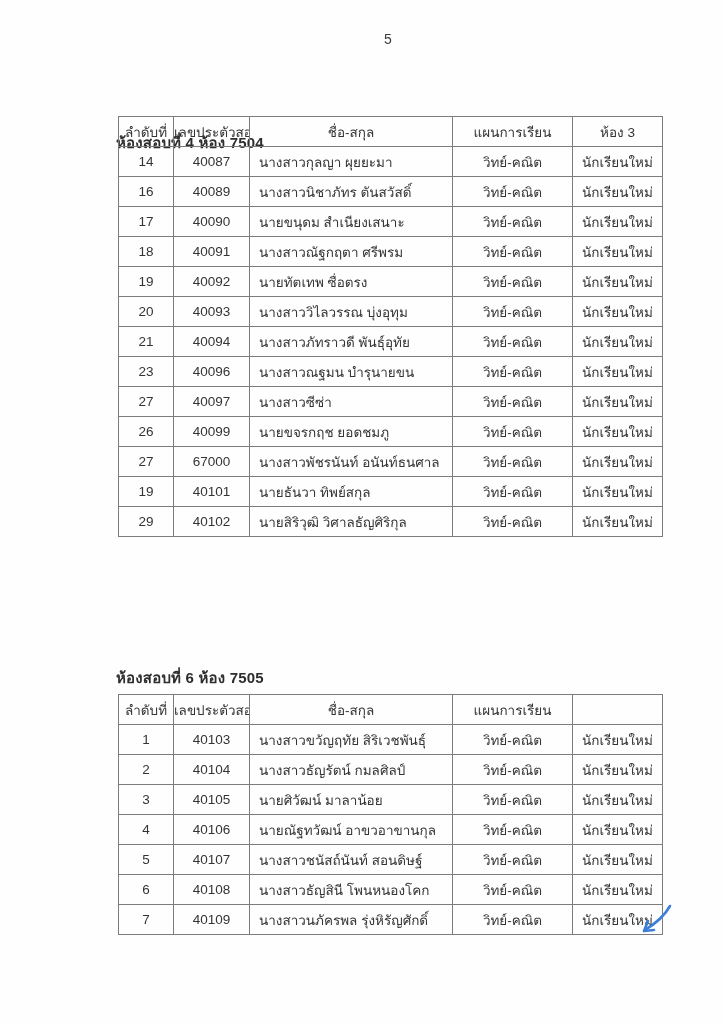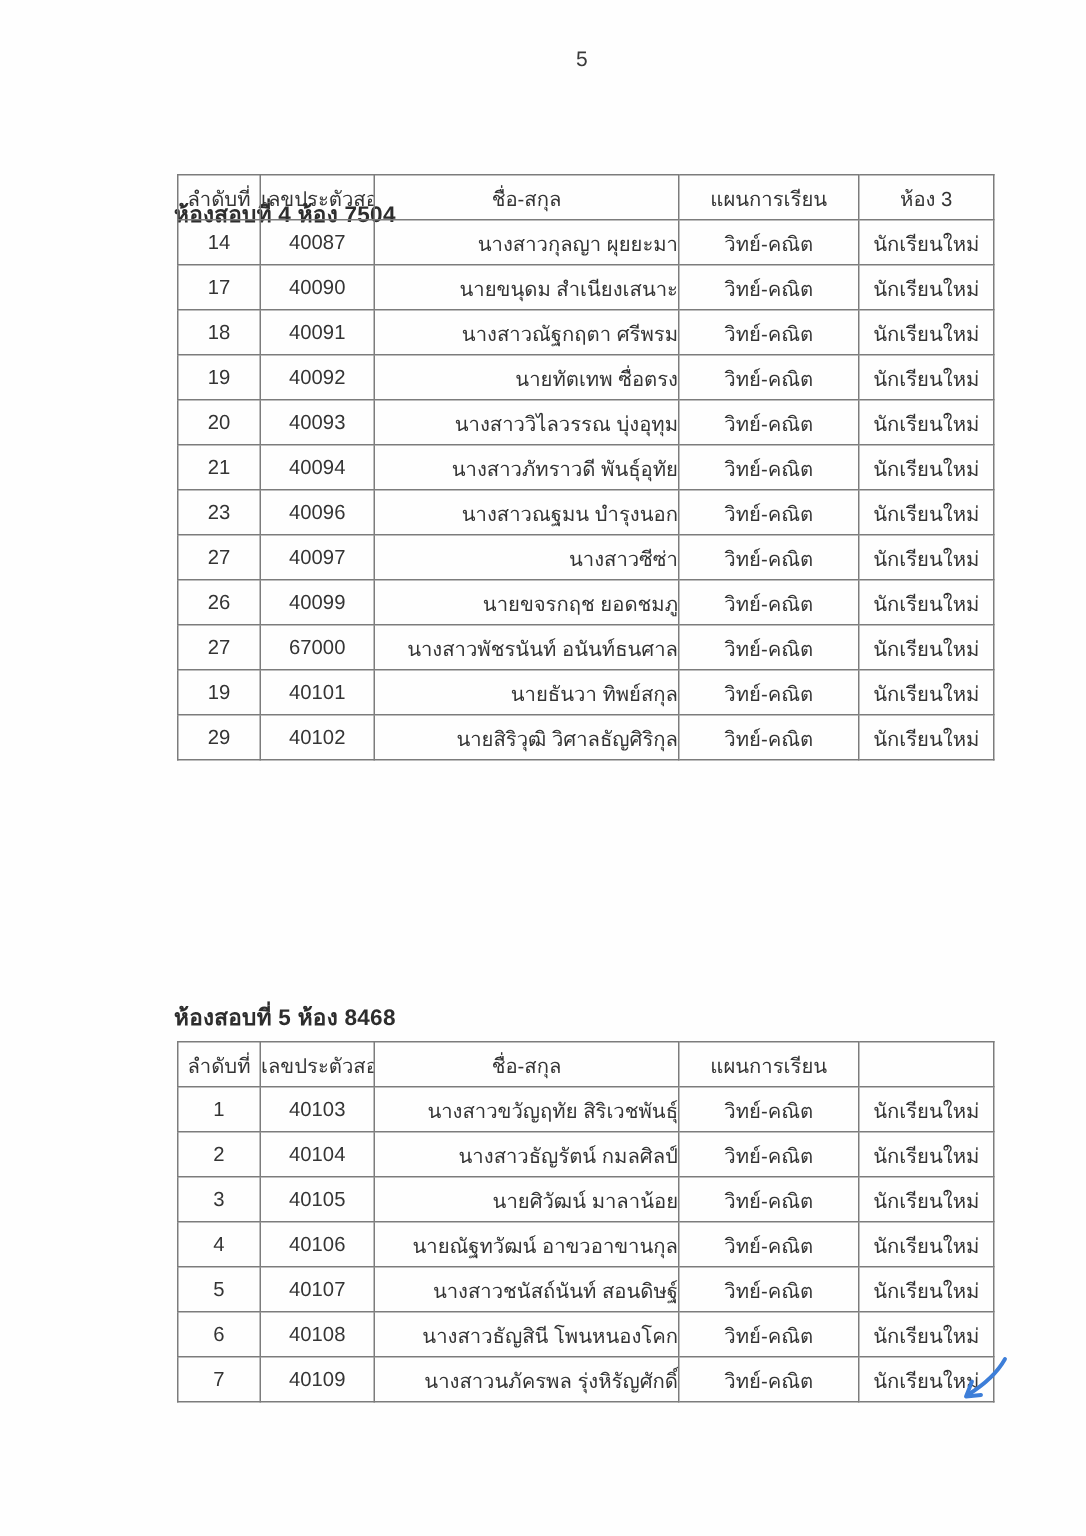--- a/index.html
+++ b/index.html
@@ -53,21 +53,21 @@
     height: 29px;
     font-size: 13.5px;
     font-weight: normal;
     color: #343434;
     text-align: center;
     padding: 0;
     white-space: nowrap;
     overflow: hidden;
   }
   .exam-table td.col-name {
-    text-align: right;
+    text-align: left;
     padding-left: 9px;
   }
   .pen-arrow {
     position: absolute;
     left: 636px;
     top: 903px;
     width: 38px;
     height: 36px;
   }
 </style>
@@ -99,20 +99,27 @@
       </thead>
     <tbody>
         <tr>
           <td>14</td>
           <td>40087</td>
           <td class="col-name">นางสาวกุลญา ผุยยะมา</td>
           <td>วิทย์-คณิต</td>
           <td>นักเรียนใหม่</td>
         </tr>
         <tr>
+          <td>16</td>
+          <td>40089</td>
+          <td class="col-name">นางสาวนิชาภัทร ตันสวัสดิ์</td>
+          <td>วิทย์-คณิต</td>
+          <td>นักเรียนใหม่</td>
+        </tr>
+        <tr>
           <td>17</td>
           <td>40090</td>
           <td class="col-name">นายขนุดม สำเนียงเสนาะ</td>
           <td>วิทย์-คณิต</td>
           <td>นักเรียนใหม่</td>
         </tr>
         <tr>
           <td>18</td>
           <td>40091</td>
           <td class="col-name">นางสาวณัฐกฤตา ศรีพรม</td>
@@ -136,21 +143,21 @@
         <tr>
           <td>21</td>
           <td>40094</td>
           <td class="col-name">นางสาวภัทราวดี พันธุ์อุทัย</td>
           <td>วิทย์-คณิต</td>
           <td>นักเรียนใหม่</td>
         </tr>
         <tr>
           <td>23</td>
           <td>40096</td>
-          <td class="col-name">นางสาวณฐมน บำรุงนอก</td>
+          <td class="col-name">นางสาวณฐมน บำรุนายขน</td>
           <td>วิทย์-คณิต</td>
           <td>นักเรียนใหม่</td>
         </tr>
         <tr>
           <td>27</td>
           <td>40097</td>
           <td class="col-name">นางสาวซีซ่า</td>
           <td>วิทย์-คณิต</td>
           <td>นักเรียนใหม่</td>
         </tr>
@@ -178,21 +185,21 @@
         <tr>
           <td>29</td>
           <td>40102</td>
           <td class="col-name">นายสิริวุฒิ วิศาลธัญศิริกุล</td>
           <td>วิทย์-คณิต</td>
           <td>นักเรียนใหม่</td>
         </tr>
       </tbody>
   </table>
 
-  <div class="section-title t2">ห้องสอบที่ 5 ห้อง 8468</div>
+  <div class="section-title t2">ห้องสอบที่ 6 ห้อง 7505</div>
 
   <table class="exam-table t2">
     <colgroup>
       <col style="width:55px">
         <col style="width:76px">
         <col style="width:203px">
       <col style="width:120px">
         <col style="width:90px">
     </colgroup>
     <thead>

